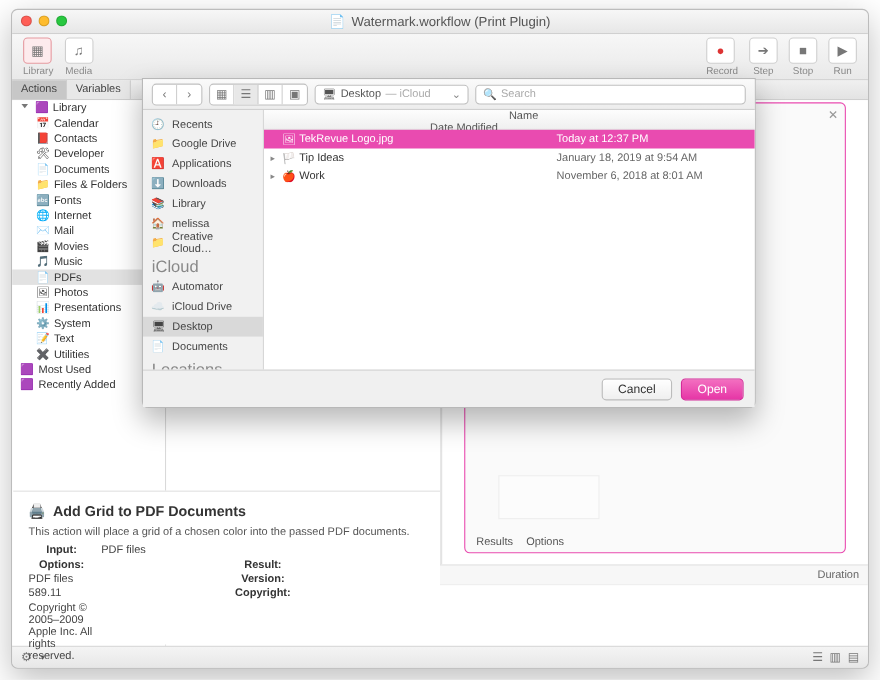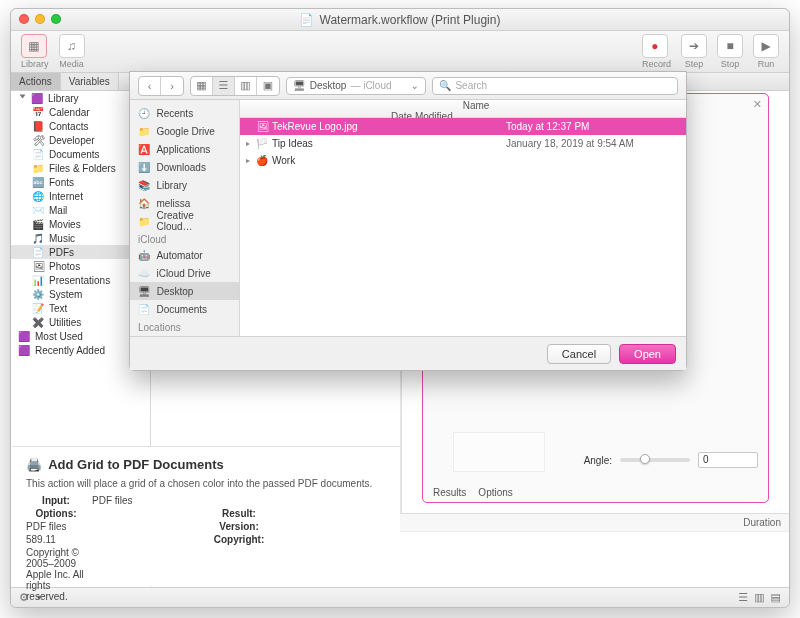--- a/index.html
+++ b/index.html
@@ -51,21 +51,21 @@
   .sheet-tb { height:28px; border-bottom:1px solid #d0d0d0; display:flex; align-items:center; gap:6px; padding:0 8px; background:linear-gradient(#fafafa,#ededed); }
   .seg { display:flex; border:1px solid #c0c0c0; border-radius:4px; overflow:hidden; background:#fff;}
   .seg div { width:22px; height:18px; display:flex; align-items:center; justify-content:center; border-right:1px solid #d0d0d0; color:#777; }
   .seg div:last-child { border-right:none;}
   .loc { flex:0 0 140px; height:18px; border:1px solid #c0c0c0; border-radius:4px; background:#fff; display:flex; align-items:center; padding:0 6px; font-size:10px; color:#555; gap:4px;}
   .loc .sub { color:#aaa; }
   .loc .chev { margin-left:auto; color:#888;}
   .search { flex:1; height:18px; border:1px solid #c0c0c0; border-radius:4px; background:#fff; display:flex; align-items:center; padding:0 6px; color:#aaa; gap:4px; font-size:10px;}
   .sheet-body { flex:1; display:flex; min-height:0; }
   .sheet-side { width:110px; background:#f1f1f1; border-right:1px solid #d7d7d7; padding:4px 0; font-size:10px; }
-  .sheet-side .grp { color:#888; font-size:10px; padding:4px 8px 1px; }
+  .sheet-side .grp { color:#888; font-size:15px; padding:4px 8px 1px; }
   .sheet-side .it { display:flex; align-items:center; gap:6px; padding:2px 8px; color:#444; height:18px; }
   .sheet-side .it.sel { background:#d9d9d9; }
   .sheet-list { flex:1; background:#fff; display:flex; flex-direction:column; font-size:10px; }
   .sheet-head { height:18px; background:linear-gradient(#fdfdfd,#f0f0f0); border-bottom:1px solid #dcdcdc; display:flex; align-items:center; color:#555;flex-direction:column; }
   .col-name { flex:1; padding-left:26px; }
   .col-date { width:144px; }
   .frow { height:17px; display:flex; align-items:center; padding-left:6px; }
   .frow .tri { width:10px; color:#888; font-size:8px;}
   .frow .ico { width:14px; text-align:center; }
   .frow .nm { flex:1; padding-left:2px; }
@@ -228,27 +228,20 @@
     </div>
 
     <div style="flex:1; display:flex; flex-direction:column; min-width:0;">
       <div style="flex:1; display:flex; min-height:0;">
         <div style="width:250px; background:#fff; border-right:1px solid #e7e7e7;"></div>
         <div class="workflow-canvas">
           <div class="action-box">
             <div style="position:absolute; top:4px; right:6px; color:#999; font-size:11px;">✕</div>
             <div class="tiny-preview"></div>
             <div class="action-controls">
-              <div class="ctrl-row">
-                <span>Angle:</span>
-                <div class="slider">
-                    <div class="knob" style="left:20px;"></div>
-                  </div>
-                <div class="num-field">0</div>
-              </div>
             </div>
             <div class="action-footer">
               <span>Results</span>
               <span>Options</span>
             </div>
           </div>
         </div>
       </div>
 
       <div class="log-bar">
@@ -379,20 +372,21 @@
             <div class="frow">
               <span class="tri">▸</span>
               <span class="ico">🏳️</span>
               <span class="nm">Tip Ideas</span>
               <span class="dt">January 18, 2019 at 9:54 AM</span>
             </div>
             <div class="frow">
               <span class="tri">▸</span>
               <span class="ico">🍎</span>
               <span class="nm">Work</span>
+              <span class="dt">November 6, 2018 at 8:01 AM</span>
             </div>
           </div>
       </div>
     </div>
     <div class="sheet-foot">
       <div class="btn">Cancel</div>
       <div class="btn primary">Open</div>
     </div>
   </div>
 

